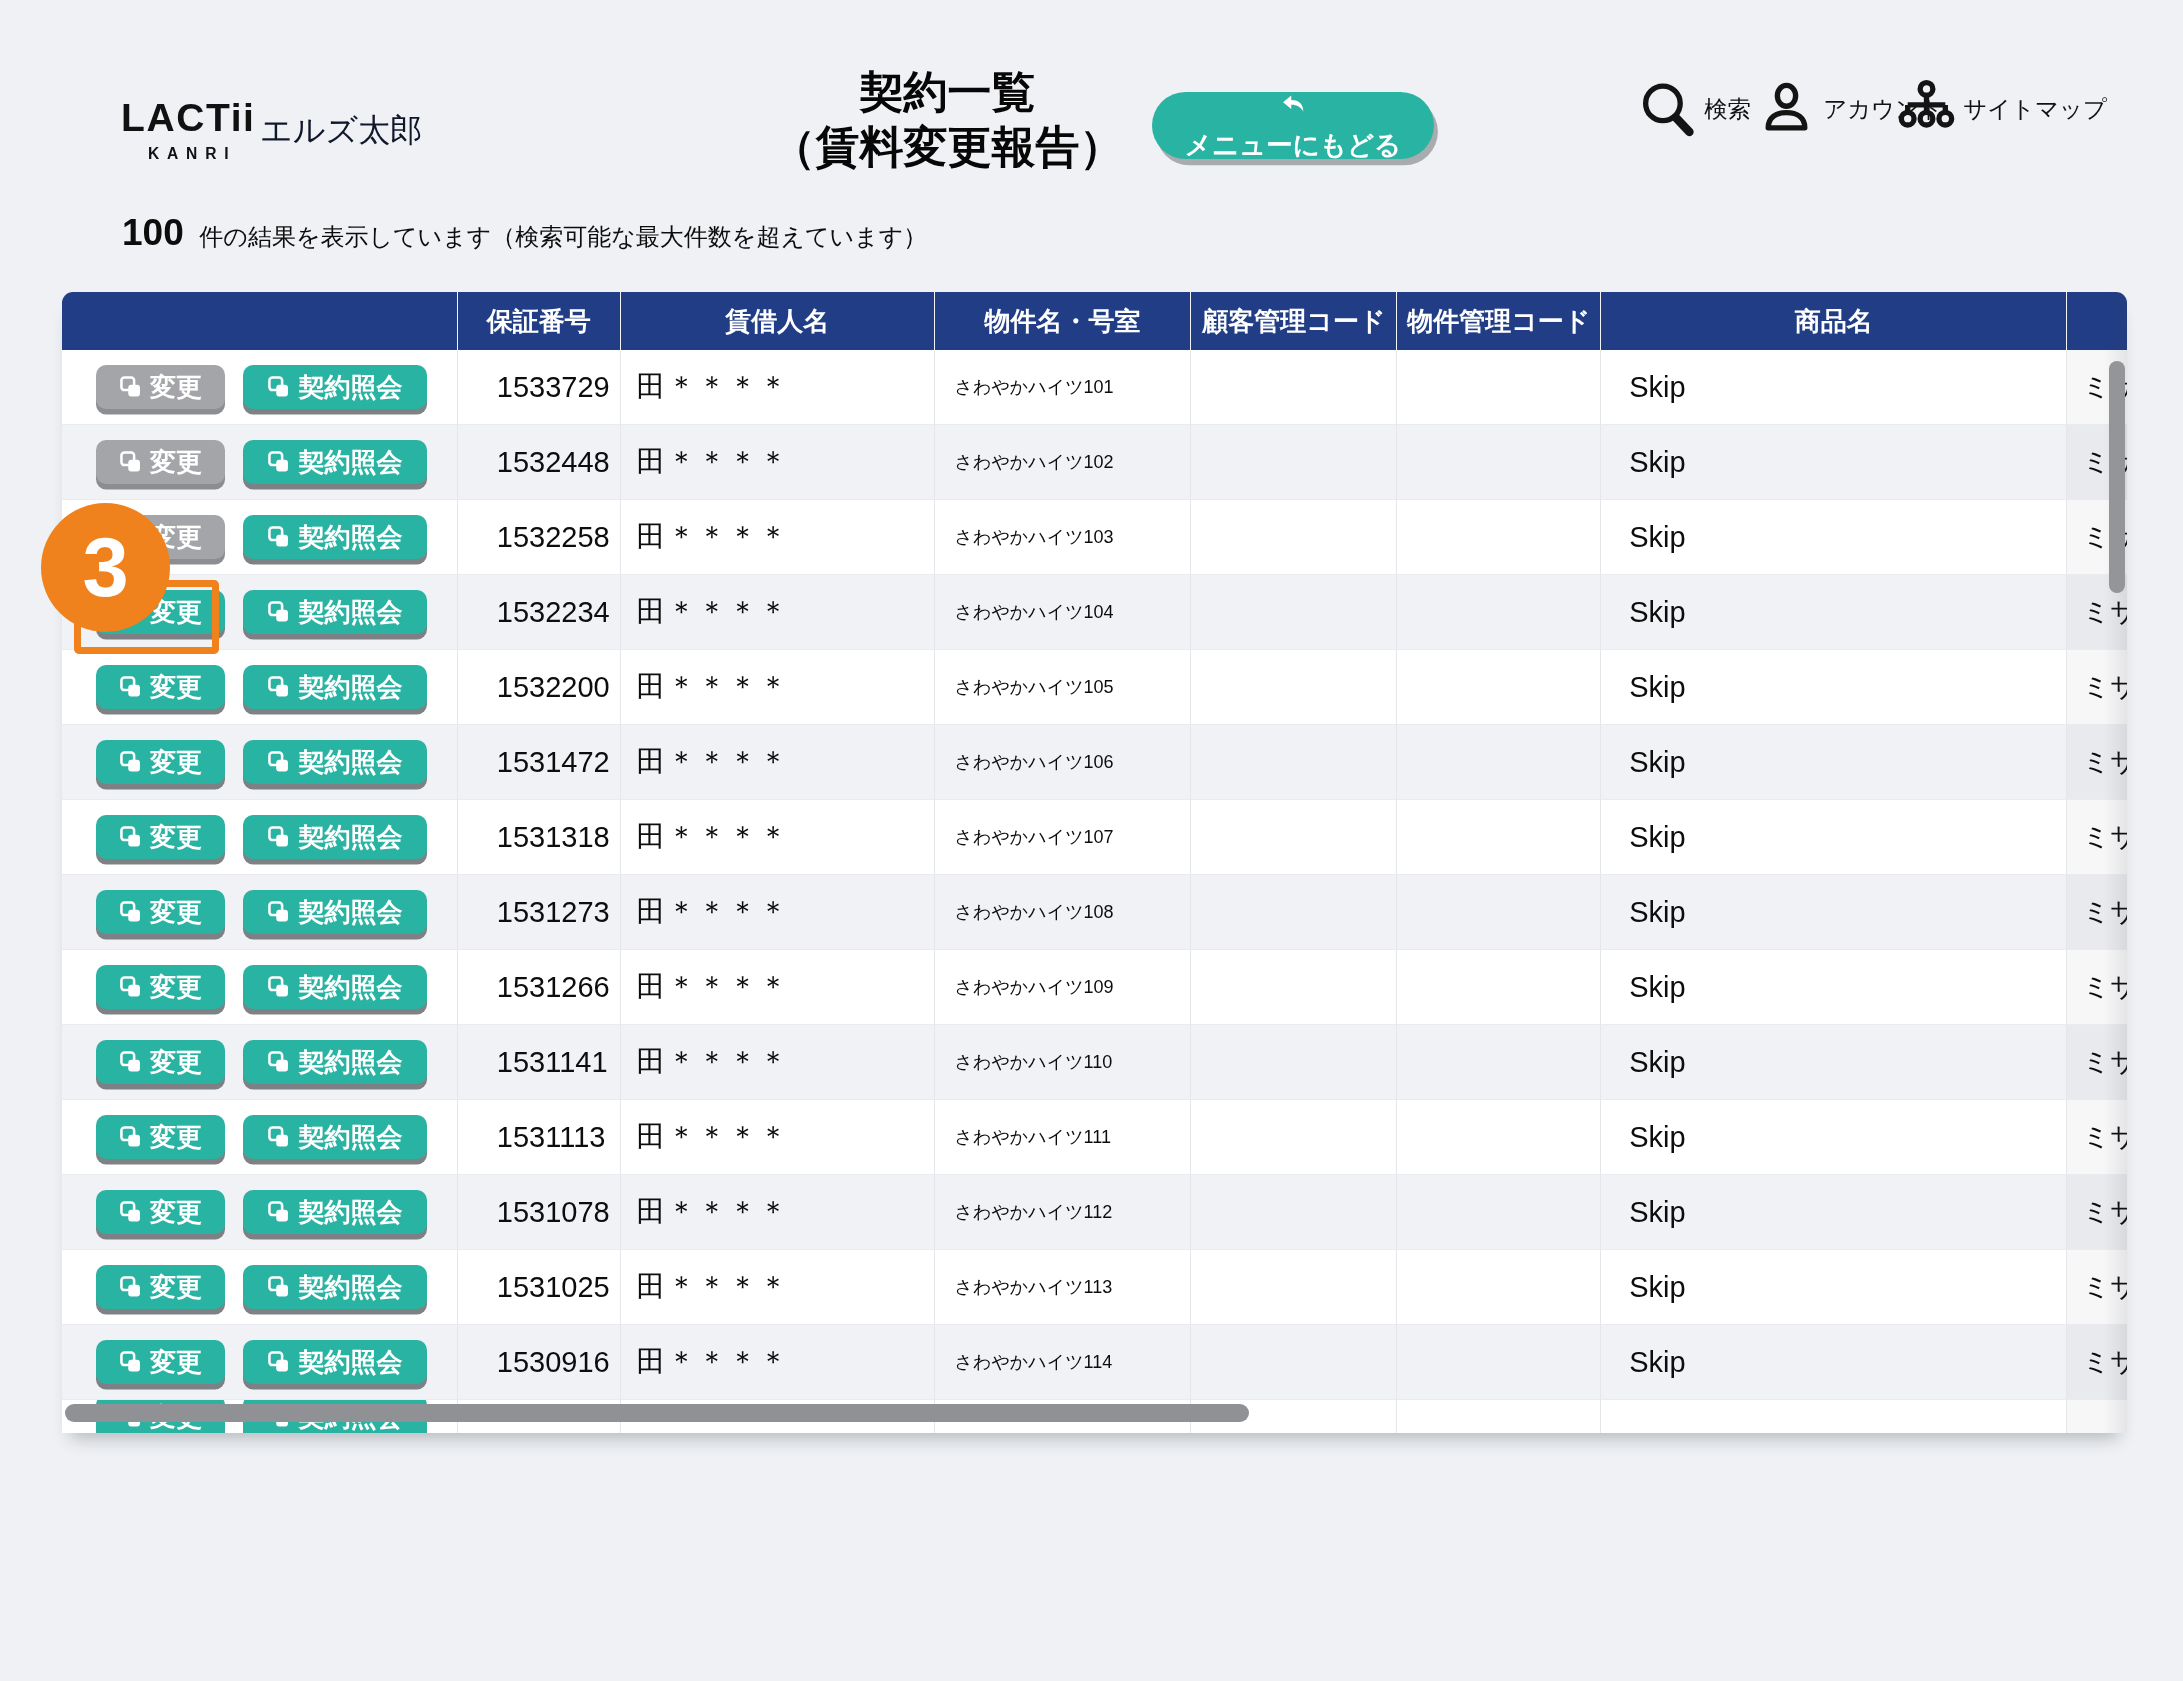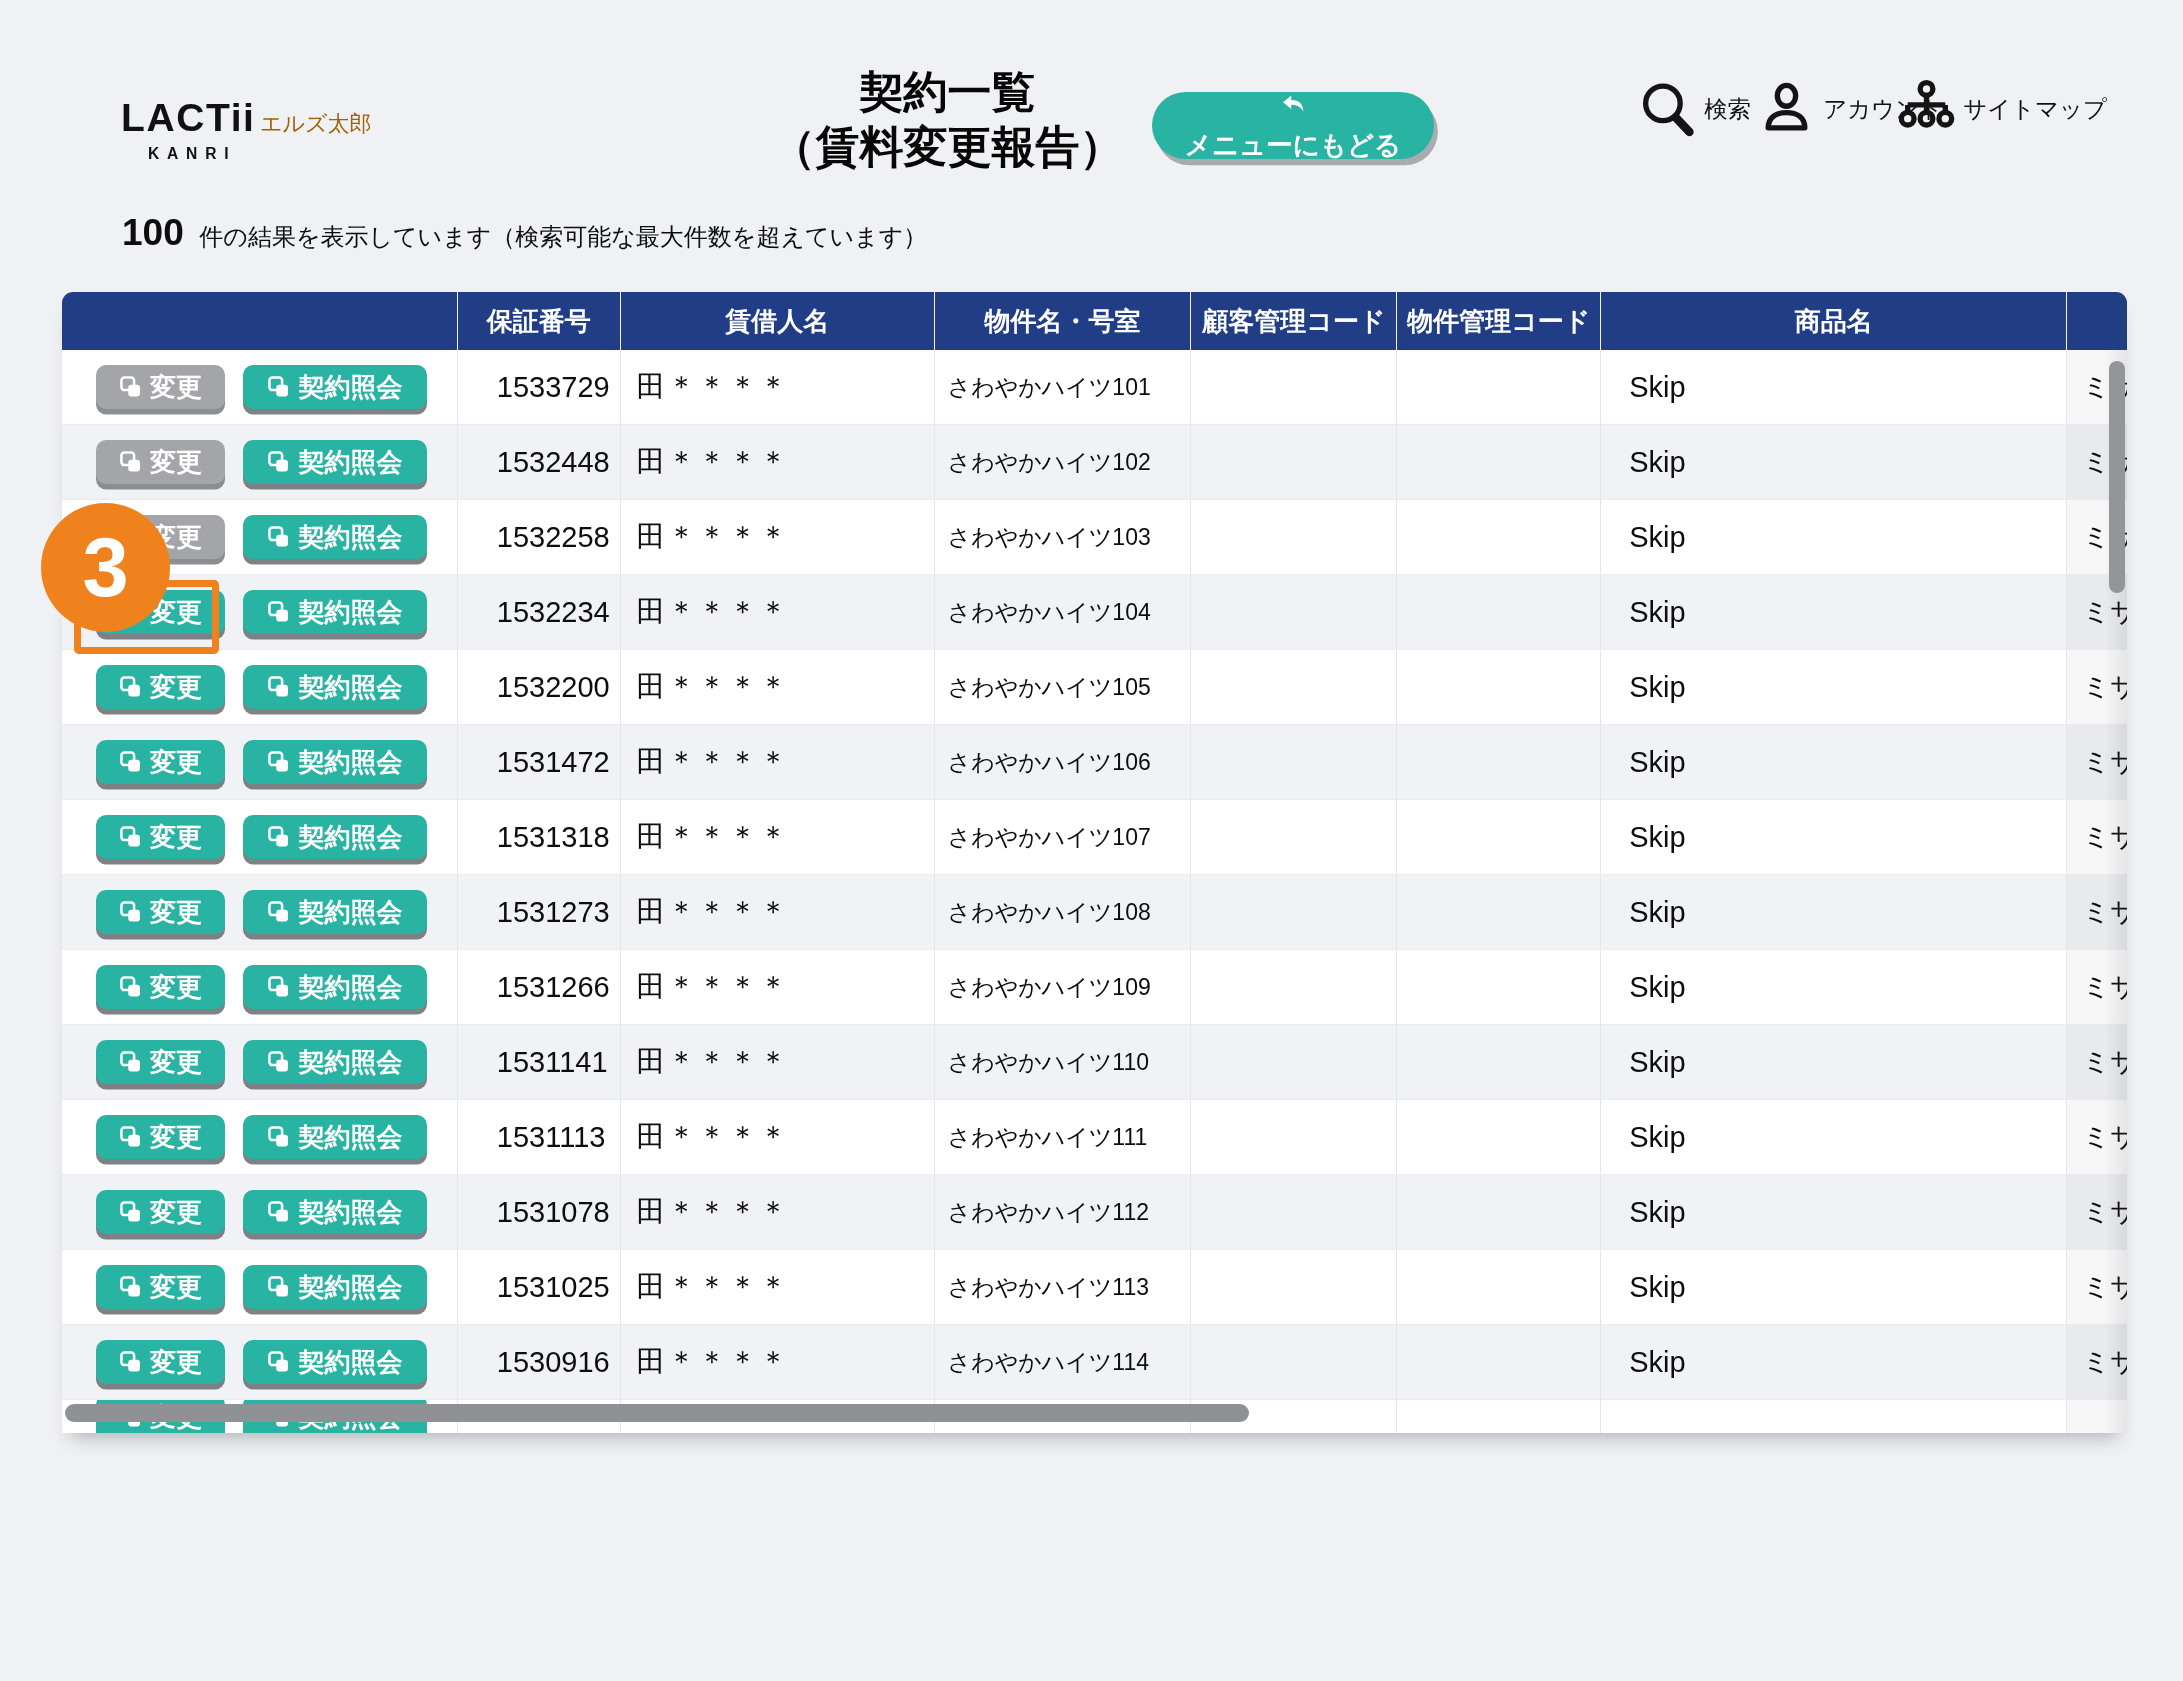--- a/index.html
+++ b/index.html
@@ -7,21 +7,21 @@
   .page {
     position:relative; width:2183px; height:1681px;
     background:#eff1f4; overflow:hidden;
     font-family:"Liberation Sans","DejaVu Sans",sans-serif;
     color:#0d0d0d;
   }
   
   .logo { position:absolute; left:121px; top:98px; text-align:center; }
   .logo-brand { font-size:39px; font-weight:700; letter-spacing:1.6px; color:#111; line-height:1; }
   .logo-sub { font-size:15.6px; font-weight:600; letter-spacing:7.8px; margin-top:8px; color:#111; text-indent:7.8px; }
-  .user-name { position:absolute; left:260px; top:109px; font-size:22px; color:#a16207;text-align:center; }
+  .user-name { position:absolute; left:260px; top:109px; font-size:32px; color:#0f172a;text-align:center; }
   .page-title { position:absolute; left:741px; top:65px; width:413px; text-align:center;
     font-size:44px; font-weight:900; line-height:1.24; color:#070707; }
   .back-btn { position:absolute; left:1152px; top:92px; width:282px; height:67px;
     border:none; border-radius:36px; background:var(--teal); color:#fff;
     font-family:inherit; font-size:26.5px; font-weight:700;
     display:flex; align-items:center; justify-content:center; gap:11px;
     box-shadow:3.9px 6.2px 0 rgba(110,114,119,.55); cursor:pointer;flex-direction:column; }
   .nav-item { position:absolute; top:78px; display:flex; flex-direction:row; align-items:center; gap:6.2px; cursor:pointer; }
   .nav-item svg { display:block; }
   .nav-label { font-size:23.4px; color:#111; white-space:nowrap; }
@@ -43,21 +43,21 @@
   .w0{width:395px} .w1{width:163px} .w2{width:314px} .w3{width:257px}
   .w4{width:206px} .w5{width:204px} .w6{width:466px} .w7{width:61px}
   .trow { display:flex; height:75px; background:#fff; border-bottom:0.8px solid #e9ebee; }
   .trow.alt { background:#f1f2f5; }
   .trow.partial { height:34px; border-bottom:none; }
   .cell { display:flex; align-items:center; font-size:29px; color:#0d0d0d; overflow:hidden; }
   .cell + .cell { border-left:0.8px solid #e4e6ea; }
   .c-actions { width:395px; padding-left:34px; gap:18px; }
   .c-no      { width:163px; padding-left:39px; }
   .c-tenant  { width:314px; padding-left:15.6px; letter-spacing:1.6px; }
-  .c-prop    { width:257px; padding-left:13px; font-size:23px; }
+  .c-prop    { width:257px; padding-left:20px; font-size:18px; }
   .c-ccode   { width:206px; }
   .c-pcode   { width:204px; }
   .c-product { width:466px; padding-left:28px; }
   .c-extra   { width:61px; padding-left:15.6px; font-size:27px; white-space:nowrap; background:rgba(120,125,132,.06); }
   
   .btn { height:44px; border:none; border-radius:10px; cursor:pointer;
     display:flex; align-items:center; justify-content:center; gap:7.8px;
     color:#fff; font-family:inherit; font-weight:700; font-size:26px;
     background:var(--teal); box-shadow:0 5.5px 0 rgba(104,108,112,.85); flex:none; }
   .btn-change  { width:129px; }

